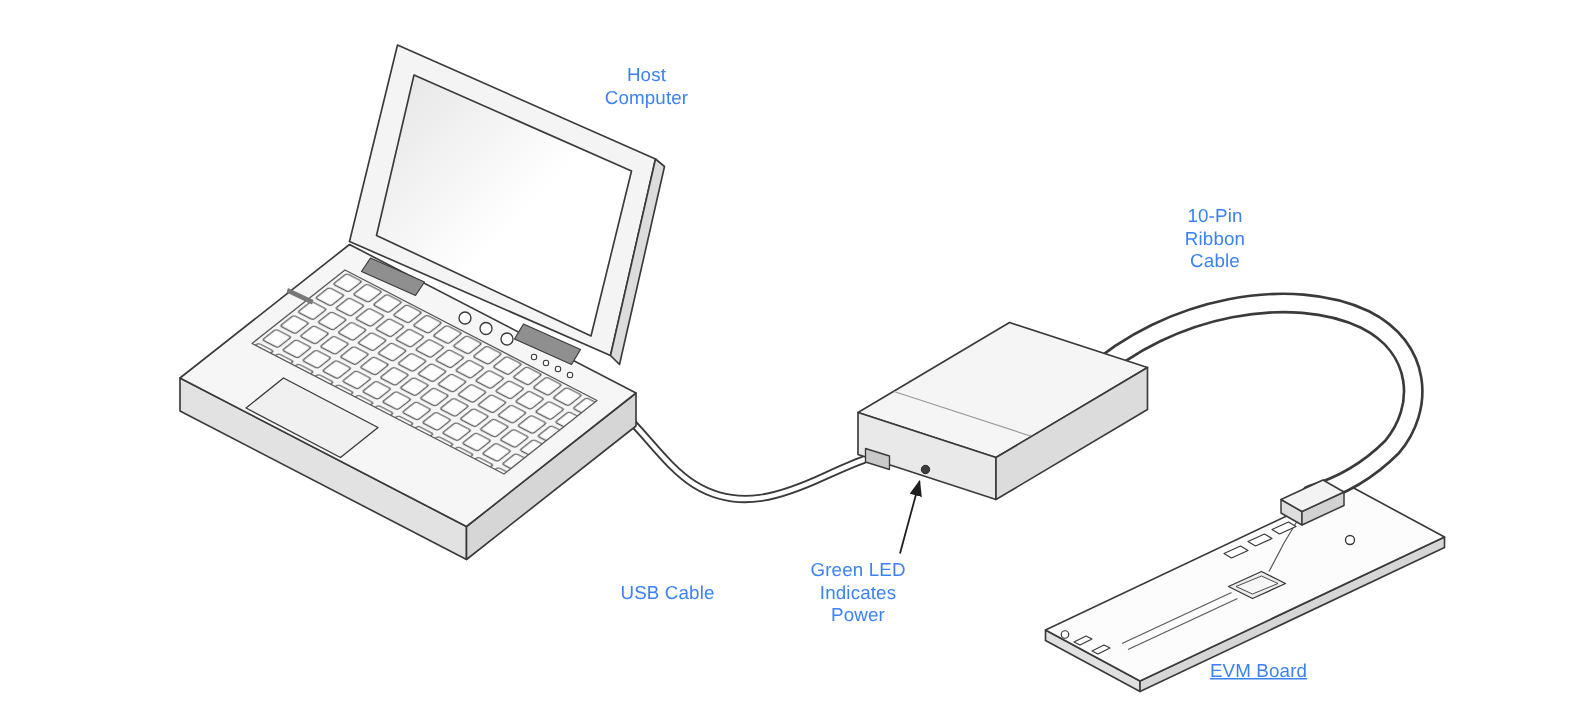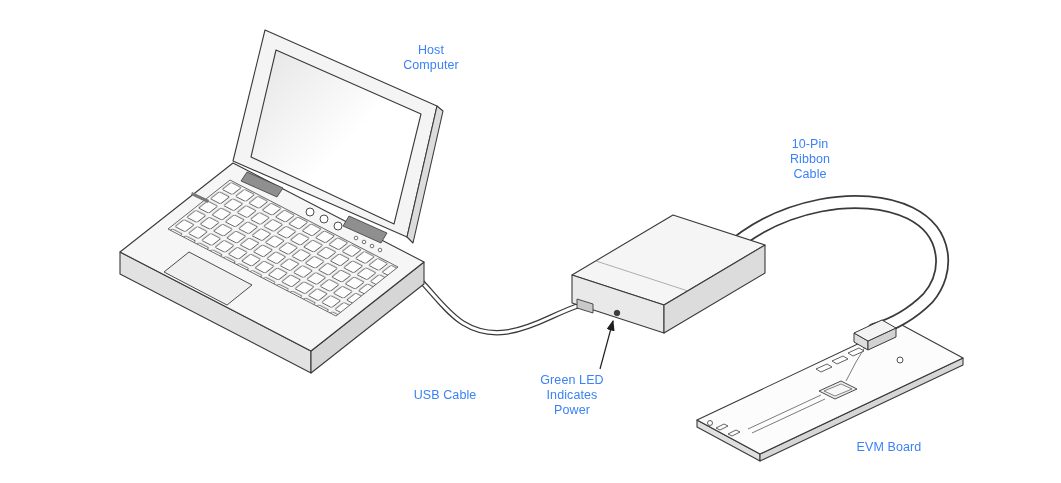--- a/index.html
+++ b/index.html
@@ -7,21 +7,21 @@
          font-family:"Liberation Sans",sans-serif;}
   #art{position:absolute;inset:0;}
   .label{position:absolute;transform:translateX(-50%);text-align:center;
          white-space:pre-line;font-size:12.5px;line-height:1.18;color:#3b82f6;
          letter-spacing:.1px;}
   .lbl-host{left:431px;top:43px;}
   .lbl-adapter{left:613px;top:187px;}
   .lbl-ribbon{left:810px;top:137px;}
   .lbl-usbcable{left:445px;top:344px;margin-top:44px;}
   .lbl-greenled{left:572px;top:373px;text-align:center;}
-  .lbl-evm{left:889px;top:440px;}
+  .lbl-evm{left:839px;top:440px;text-decoration:underline;}
 </style>
 </head>
 <body>
 
 <div id="stage">
 
   <svg id="art" viewBox="0 0 1061 483" width="1061" height="483" xmlns="http://www.w3.org/2000/svg">
     <defs>
       <linearGradient id="screenGrad" x1="0" y1="0" x2="1" y2="1">
         <stop offset="0" stop-color="#e4e4e4"></stop>

